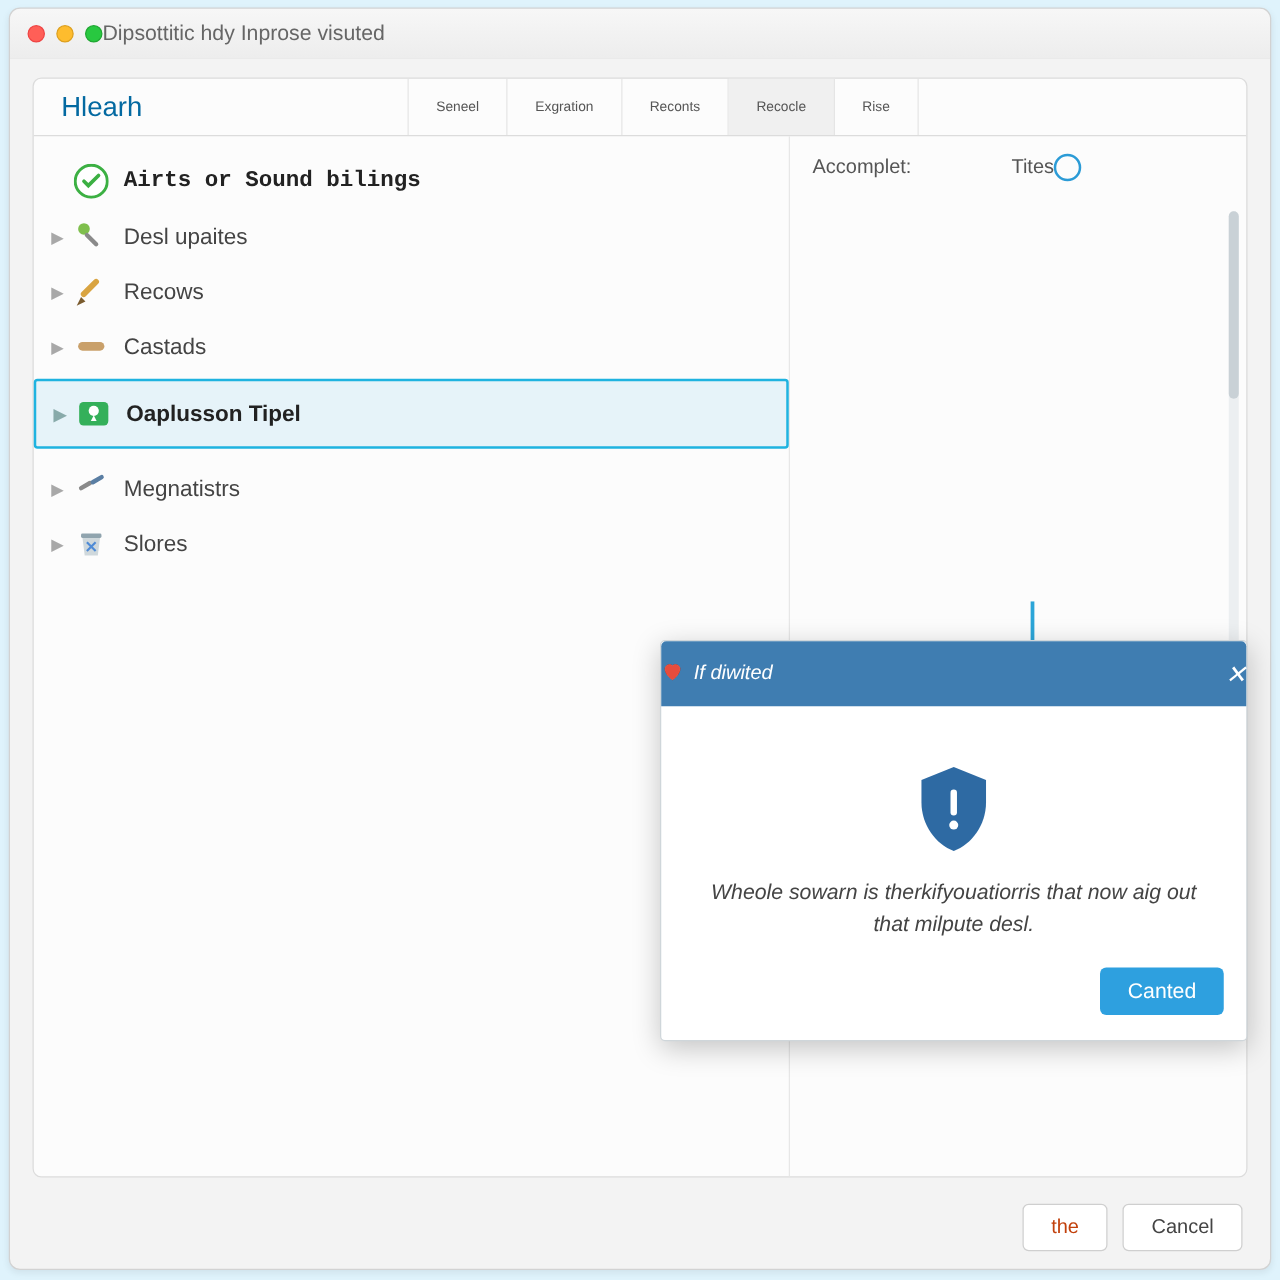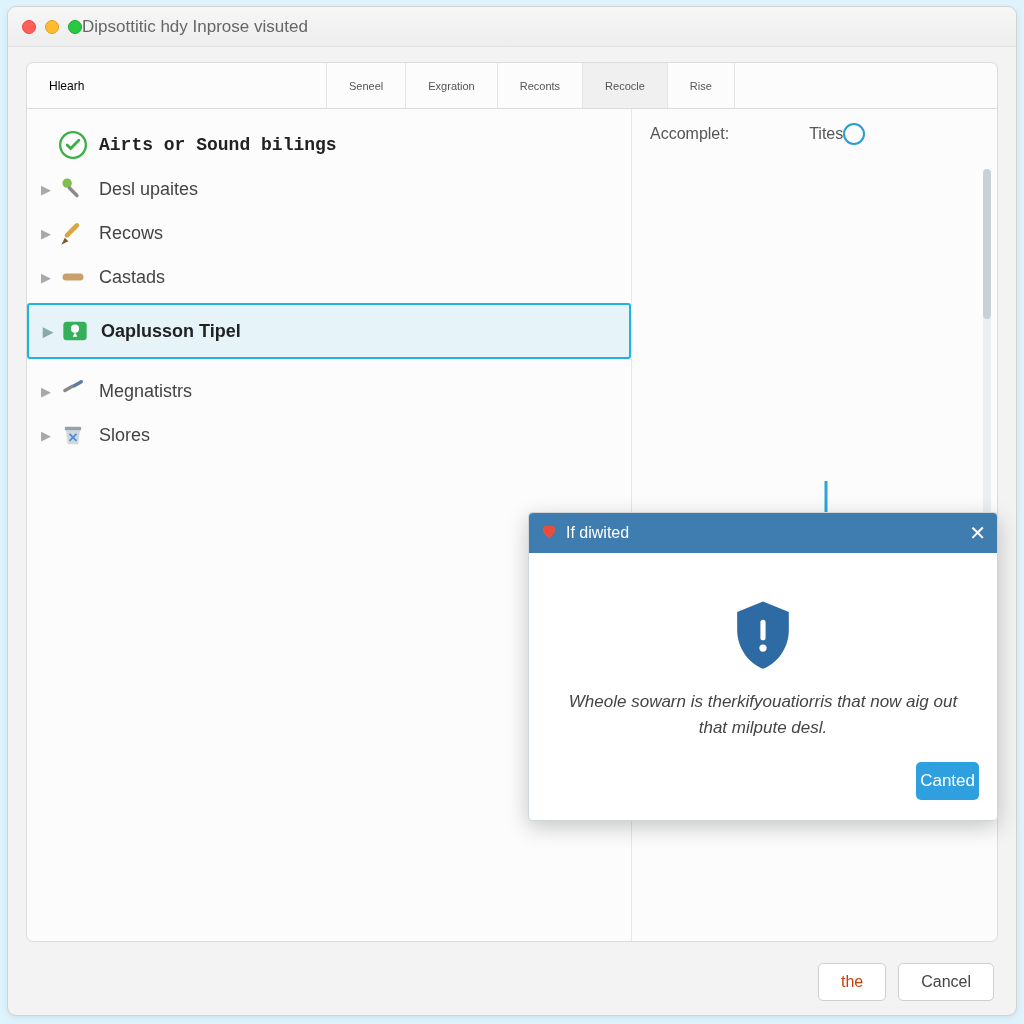--- a/index.html
+++ b/index.html
@@ -36,21 +36,21 @@
   height: 880px;
   position: relative;
 }
 .tabs {
   display: flex; border-bottom: 1px solid #dcdcdc; height: 46px;
 }
 .tab {
   padding: 0 22px; display:flex; align-items:center; color:#555;
   border-right: 1px solid #e5e5e5; font-size:11px;
 }
-.tab.first { flex: 0 0 300px; color:#000000; font-size:12px; }
+.tab.first { flex: 0 0 300px; color:#0369a1; font-size:22px; }
 .tab.active { background:#f0f0f0; }
 .content { display:flex; height: calc(100% - 46px); }
 .left { width: 605px; border-right:1px solid #e7e7e7; padding-top:14px; }
 .right { flex:1; position:relative; }
 
 .row {
   display:flex; align-items:center; height:44px;
   padding-left: 14px; font-size:18px; color:#444;
 }
 .row.header { font-weight:600; color:#222;font-family:Liberation Mono, monospace; }
@@ -96,32 +96,32 @@
   background:#c9d1d6; border-radius:4px;
 }
 
 .dialog {
   position:absolute; left:520px; top:505px;
   width:470px; background:#fff;
   border:1px solid #cfd6da; border-radius:4px;
   box-shadow:0 6px 22px rgba(0,0,0,.22);
 }
 .dialog .dhead {
-  height:40px; background:#3f7db1; color:#fff;
-  display:flex; align-items:center; padding:0 11px;
-  border-radius:4px 4px 0 0; font-size:16px;
+  height:52px; background:#3f7db1; color:#fff;
+  display:flex; align-items:center; padding:0 0;
+  border-radius:4px 4px 0 0; font-size:16px;font-style:italic;
 }
 .dialog .dhead .x { margin-left:auto; font-size:20px; cursor:pointer; }
 .dialog .dbody { padding: 40px 26px 18px; text-align:center;font-style:italic; }
 .dialog .shield { margin: 6px auto 20px; width:62px; height:70px; }
 .dialog .msg { color:#444; font-size:17px; line-height:1.5; }
 .dialog .dfoot { display:flex; justify-content:flex-end; padding:4px 18px 20px; }
 .dialog .btn {
   background:#2ea0df; color:#fff; border:none; border-radius:5px;
-  padding:9px 4px; font-size:17px;
+  padding:9px 22px; font-size:17px;
 }
 
 .footer {
   position:absolute; right:22px; bottom:14px;
   display:flex; gap:12px;
 }
 .footer button {
   background:#fff; border:1px solid #cfcfcf; border-radius:5px;
   padding:9px 22px; font-size:16px; color:#444;
 }

